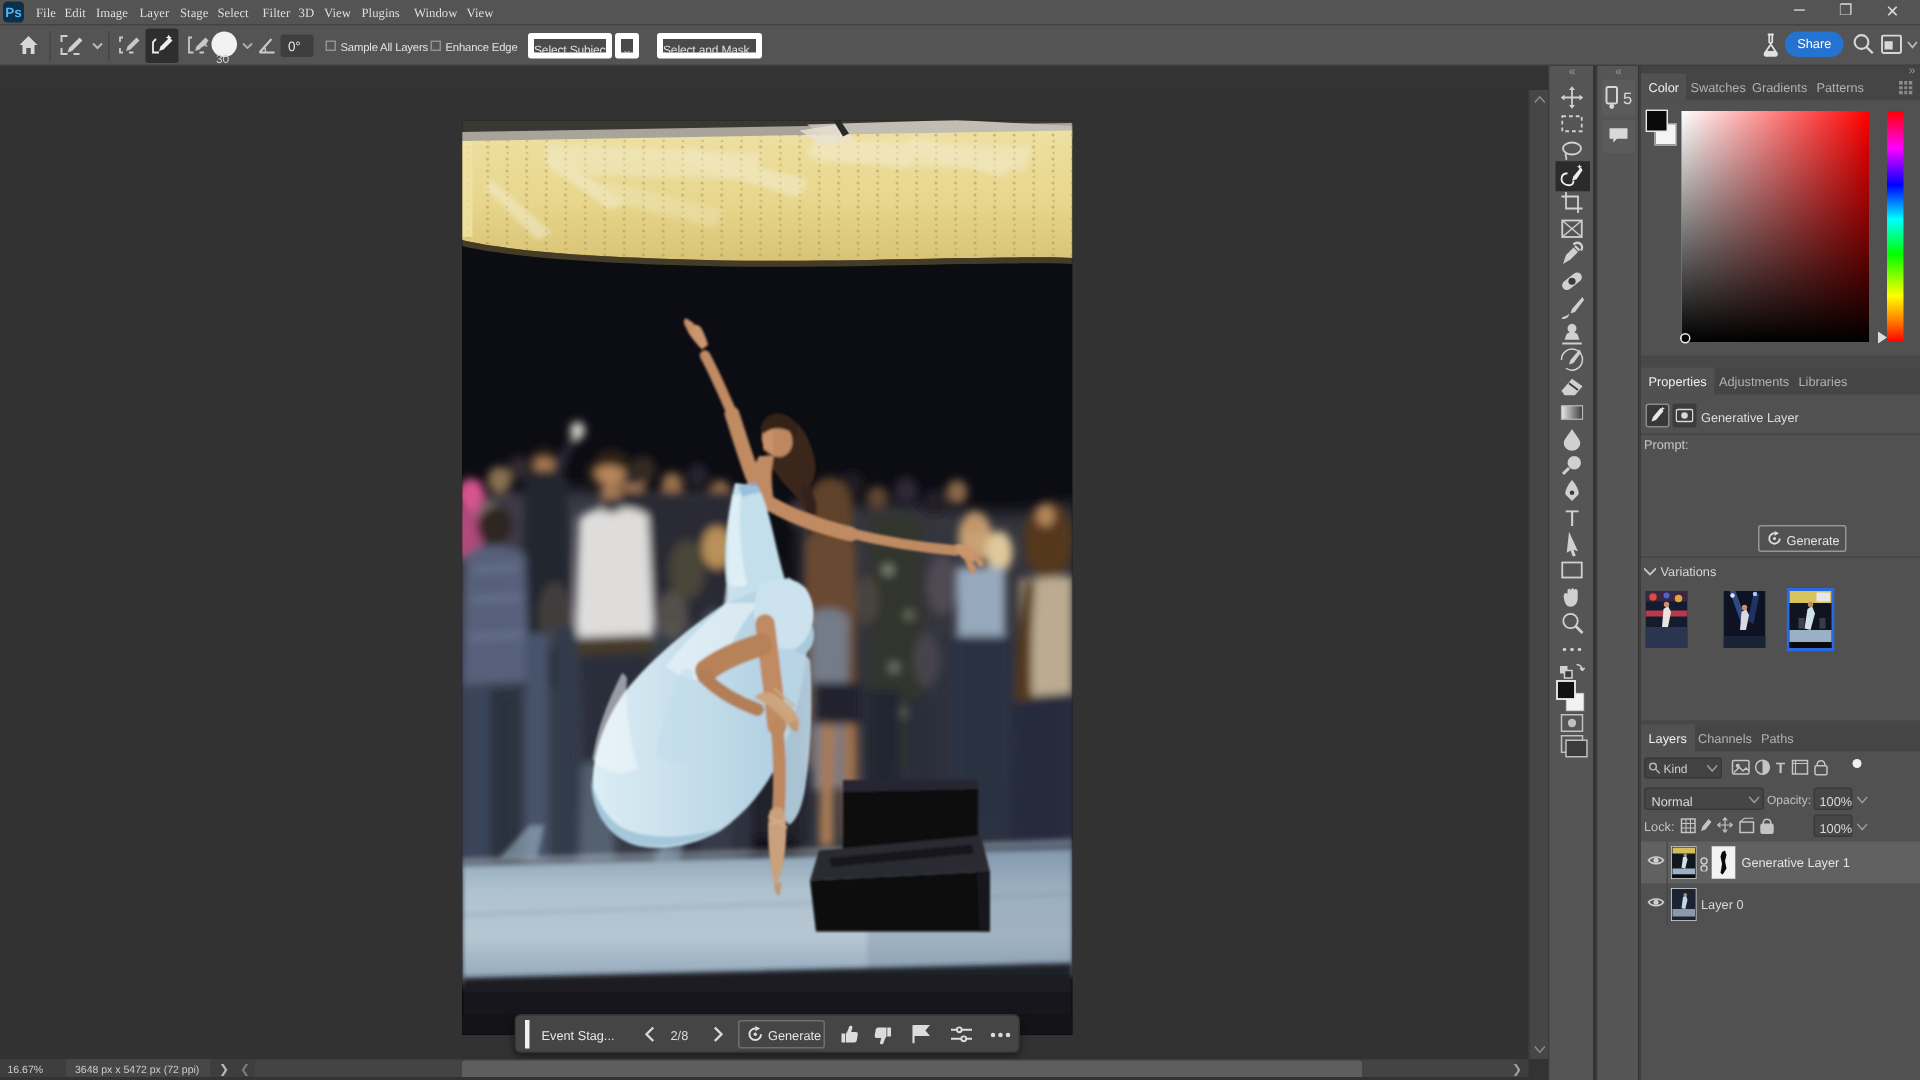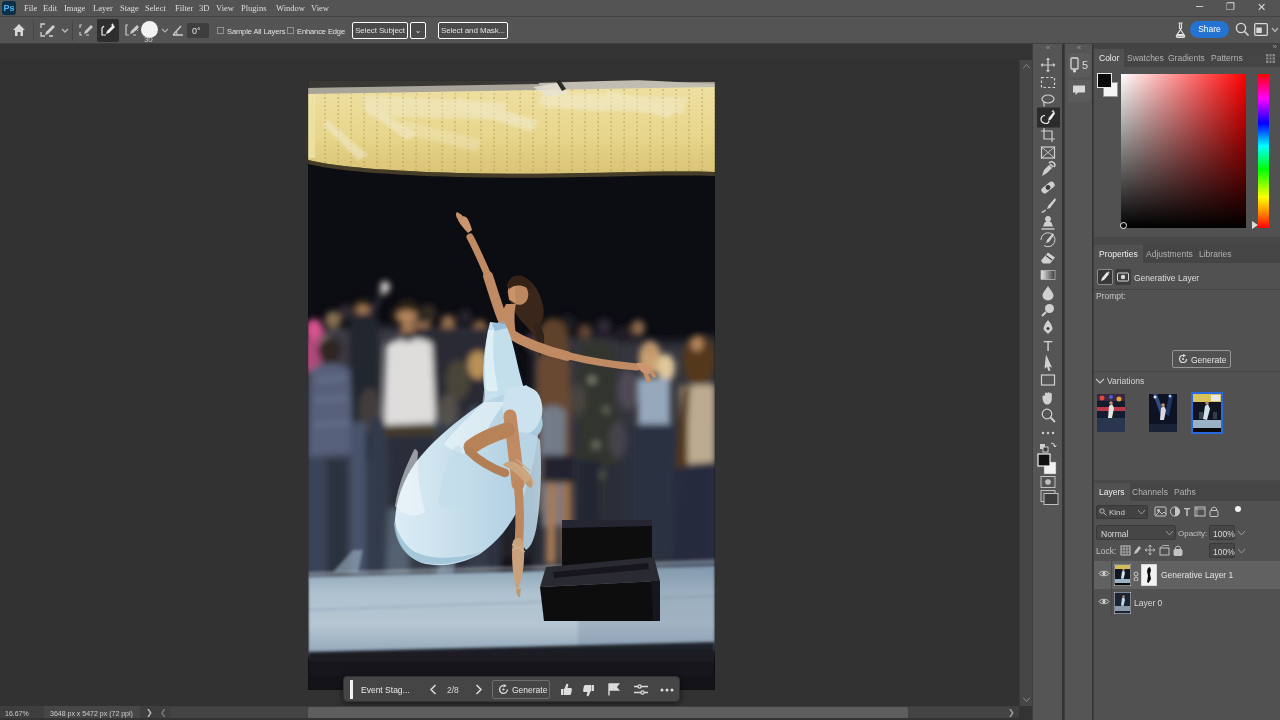--- a/index.html
+++ b/index.html
@@ -11,21 +11,21 @@
   #menubar { left:0; top:0; width:1280px; height:16px; background:#545454; }
   #menubar .mi { position:absolute; top:2.5px; font-size:8.5px; color:#dedede;font-family:Liberation Serif, serif; }
   #pslogo { position:absolute; left:2px; top:1px; width:14px; height:14px; border-radius:3px;
     background:#0c3049; color:#4fb5f5; font-size:9px; font-weight:bold; text-align:center; line-height:14px;}
   .winbtn { position:absolute; top:0px; color:#d8d8d8; font-size:10px; }
   
   #optionsbar { left:0; top:16px; width:1280px; height:28px; background:#545454;
     border-top:1px solid #434343; border-bottom:1px solid #3f3f3f; }
   .obtxt { position:absolute; font-size:8px; letter-spacing:-0.1px; color:#e4e4e4; }
   .cb { position:absolute; width:7px; height:7px; border:1px solid #909090; top:10px; background:transparent;}
-  .obtn { position:absolute; top:5px; height:17px; background:#4a4a4a; border:1px solid #ffffff;
+  .obtn { position:absolute; top:5px; height:17px; background:#4a4a4a; border:4px solid #ffffff;
      border-radius:2px; font-size:8px; letter-spacing:-0.1px; color:#e0e0e0; text-align:center; white-space:nowrap; overflow:hidden; }
   
   #tabstrip { left:0; top:44px; width:1030px; height:16px; background:#484848; }
   #doctab { position:absolute; left:2px; top:0; width:288px; height:16px; background:#535353;
     color:#c9c9c9; font-size:8px; letter-spacing:-0.26px; line-height:16px; padding-left:7px; white-space:nowrap; }
   
   #canvas { left:0; top:60px; width:1030px; height:646px; background:#323232; }
   #vscroll { position:absolute; left:1019px; top:60px; width:13px; height:646px; background:#464646; border-left:1px solid #3a3a3a;}
   
   #statusrow { left:0; top:706px; width:1019px; height:14px; background:#3e3e3e; }

